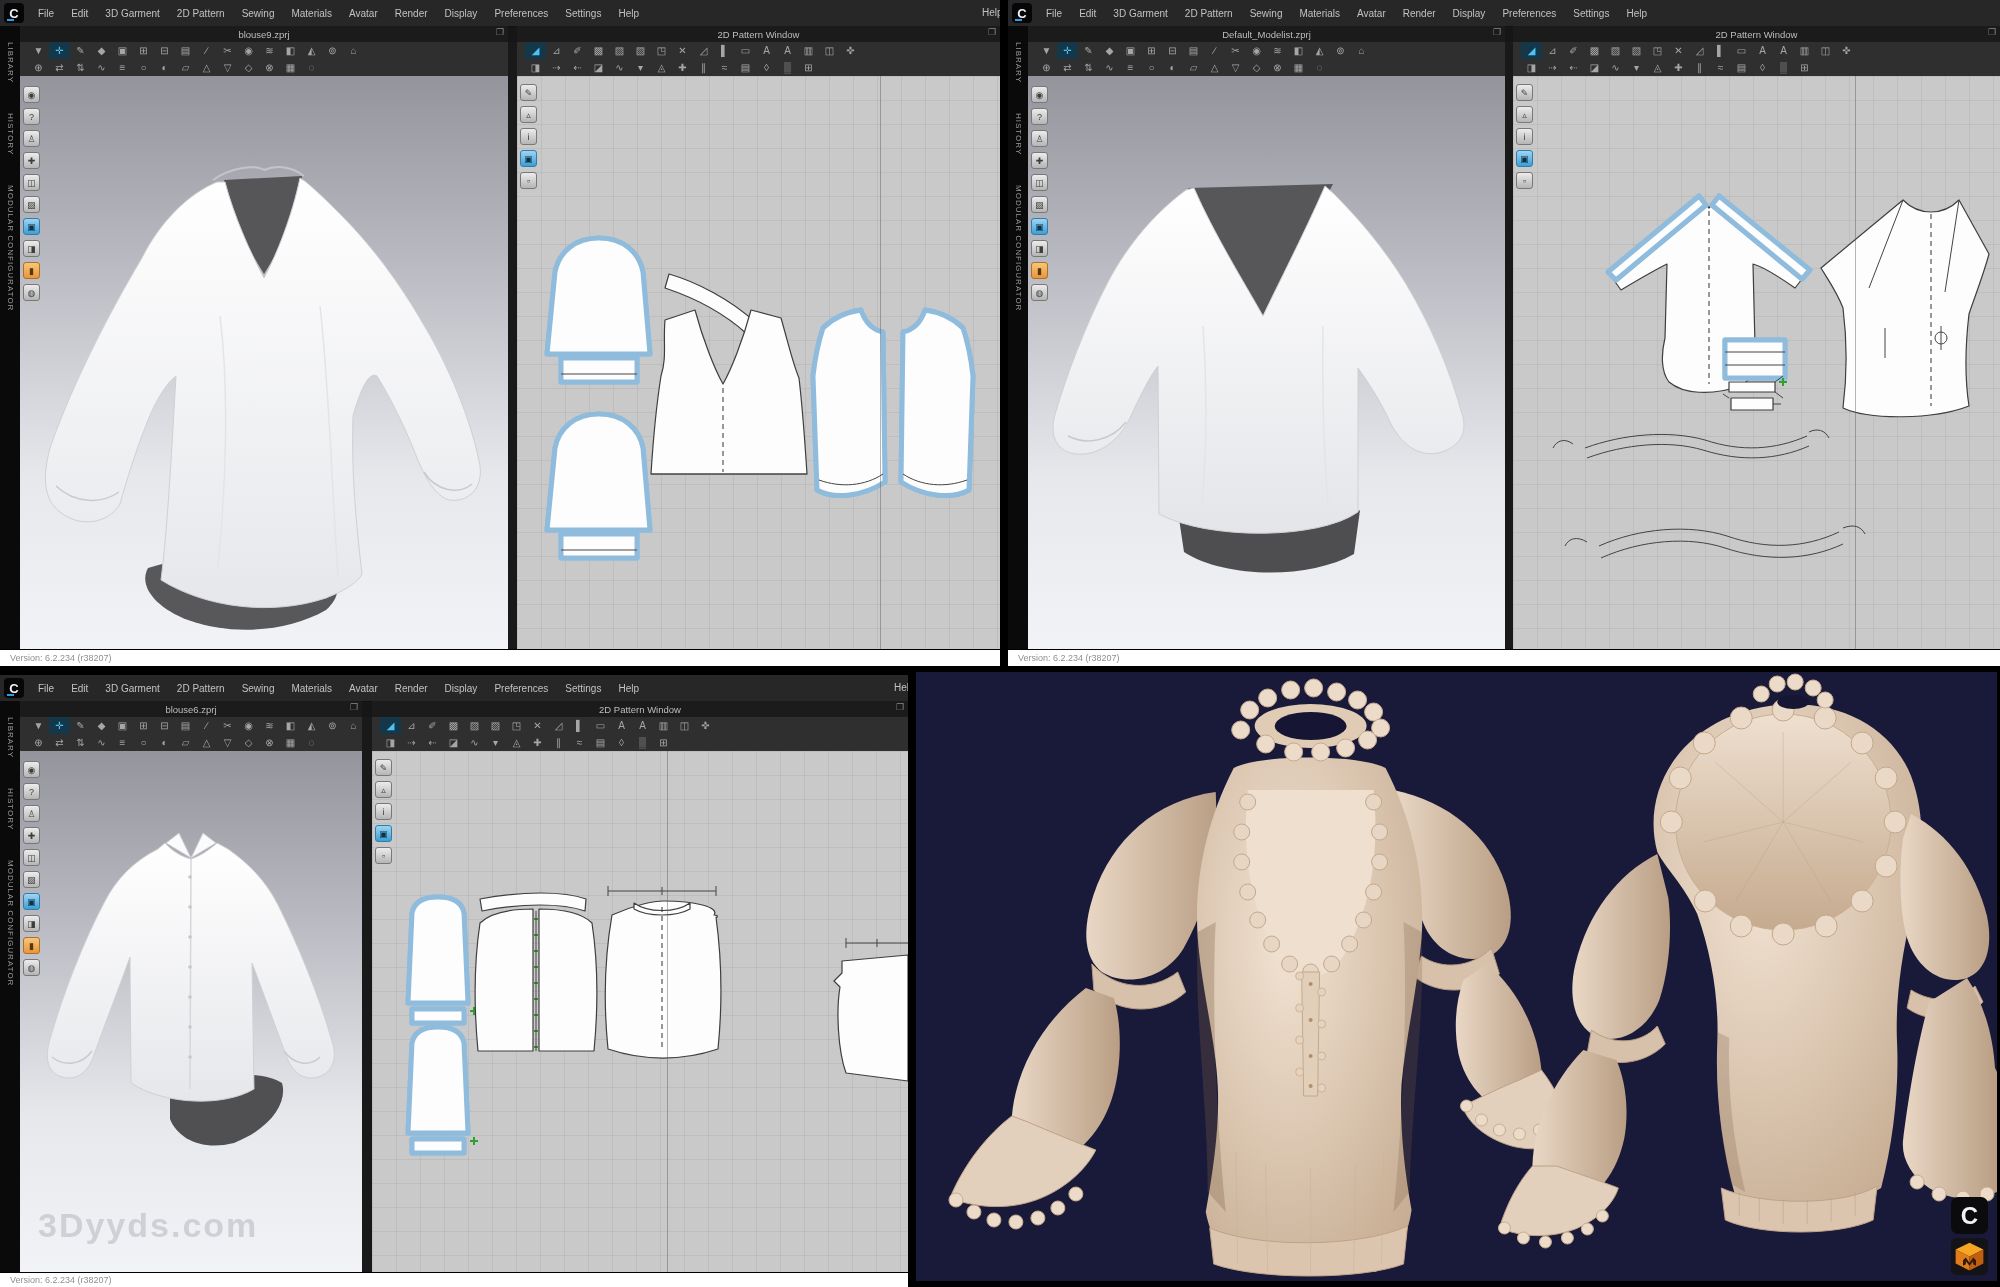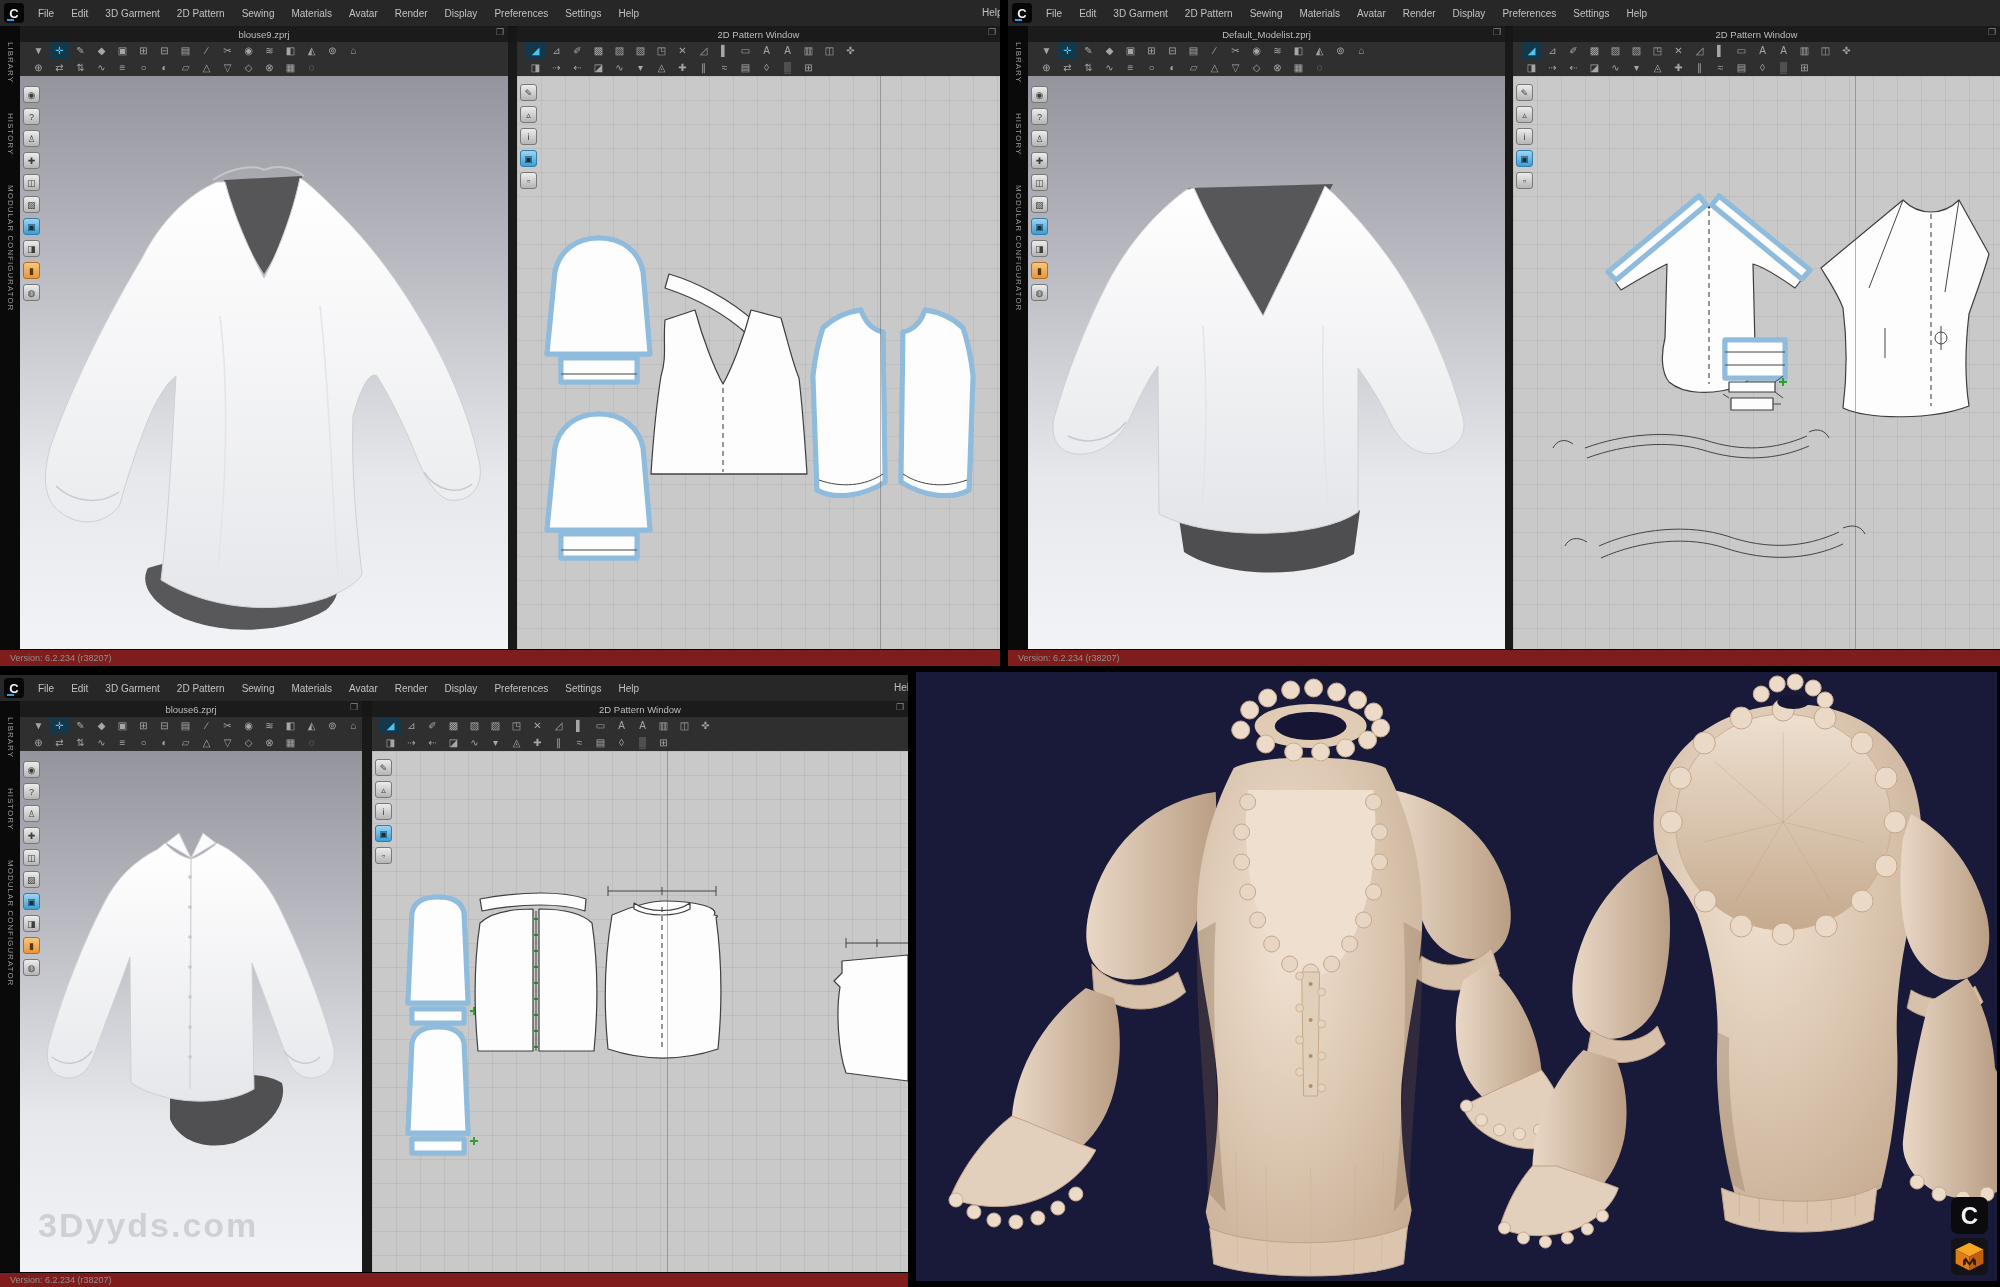--- a/index.html
+++ b/index.html
@@ -33,21 +33,21 @@
                          repeating-linear-gradient(to bottom,rgba(0,0,0,.055) 0 1px,transparent 1px 24px);}
   .axis-v{position:absolute;top:0;bottom:0;width:1px;background:rgba(90,90,90,.45);}
   .divider{position:absolute;background:#191919;}
   
   .vstrip{position:absolute;left:3px;top:10px;width:19px;display:flex;flex-direction:column;gap:5px;}
   .vstrip span{width:17px;height:17px;background:linear-gradient(#ececec,#b5b5b5);border:1px solid #787878;border-radius:3px;
                font-size:9px;line-height:16px;text-align:center;color:#3d3d3d;box-sizing:border-box;}
   .vstrip span.blue{background:linear-gradient(#9fd4f2,#3f9ed2);border-color:#2d7fae;color:#0c3349;}
   .vstrip span.orange{background:linear-gradient(#f4c77e,#e8963c);border-color:#b36f1d;color:#5d3607;}
   
-  .statusbar{position:absolute;left:0;right:0;bottom:0;background:#7f1d1d;color:#8f8f8f;font-size:9px;
+  .statusbar{position:absolute;left:0;right:0;bottom:0;background:#ffffff;color:#8f8f8f;font-size:9px;
              display:flex;align-items:center;padding-left:10px;border-top:1px solid #000;}
   .watermark{position:absolute;left:18px;bottom:28px;font-size:34px;font-weight:bold;color:rgba(160,160,170,.40);letter-spacing:2px;}
   
   .render-panel{position:absolute;background:#000;}
   .render-inner{position:absolute;left:8px;top:6px;right:3px;bottom:6px;background:#191939;overflow:hidden;}
   .clo-badge{position:absolute;right:9px;bottom:47px;width:37px;height:37px;background:#0b0b0d;border-radius:7px;
              color:#f2f2f2;font-size:24px;font-weight:bold;display:flex;align-items:center;justify-content:center;}
   .cube-badge{position:absolute;right:9px;bottom:6px;width:37px;height:37px;}
   svg{display:block;}
   

